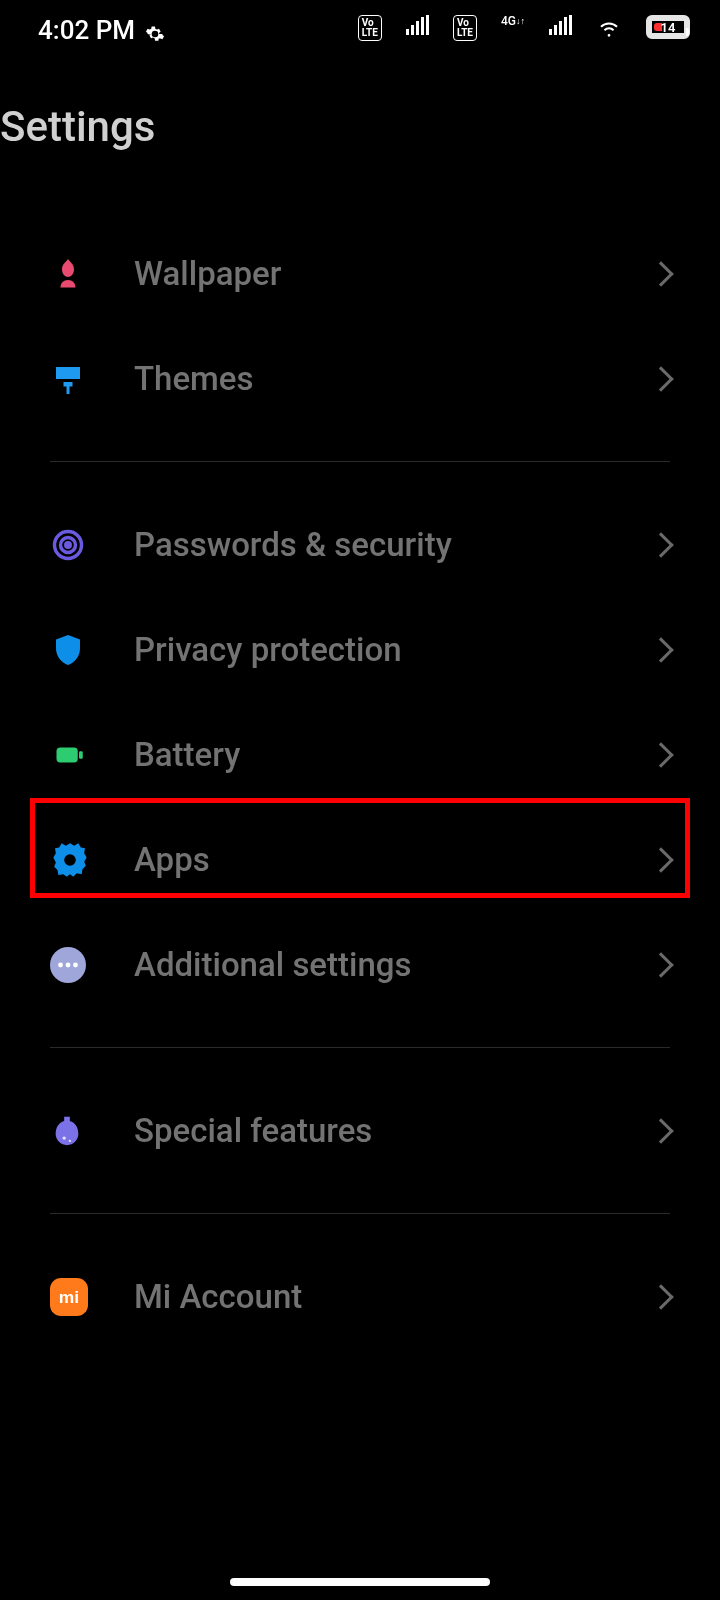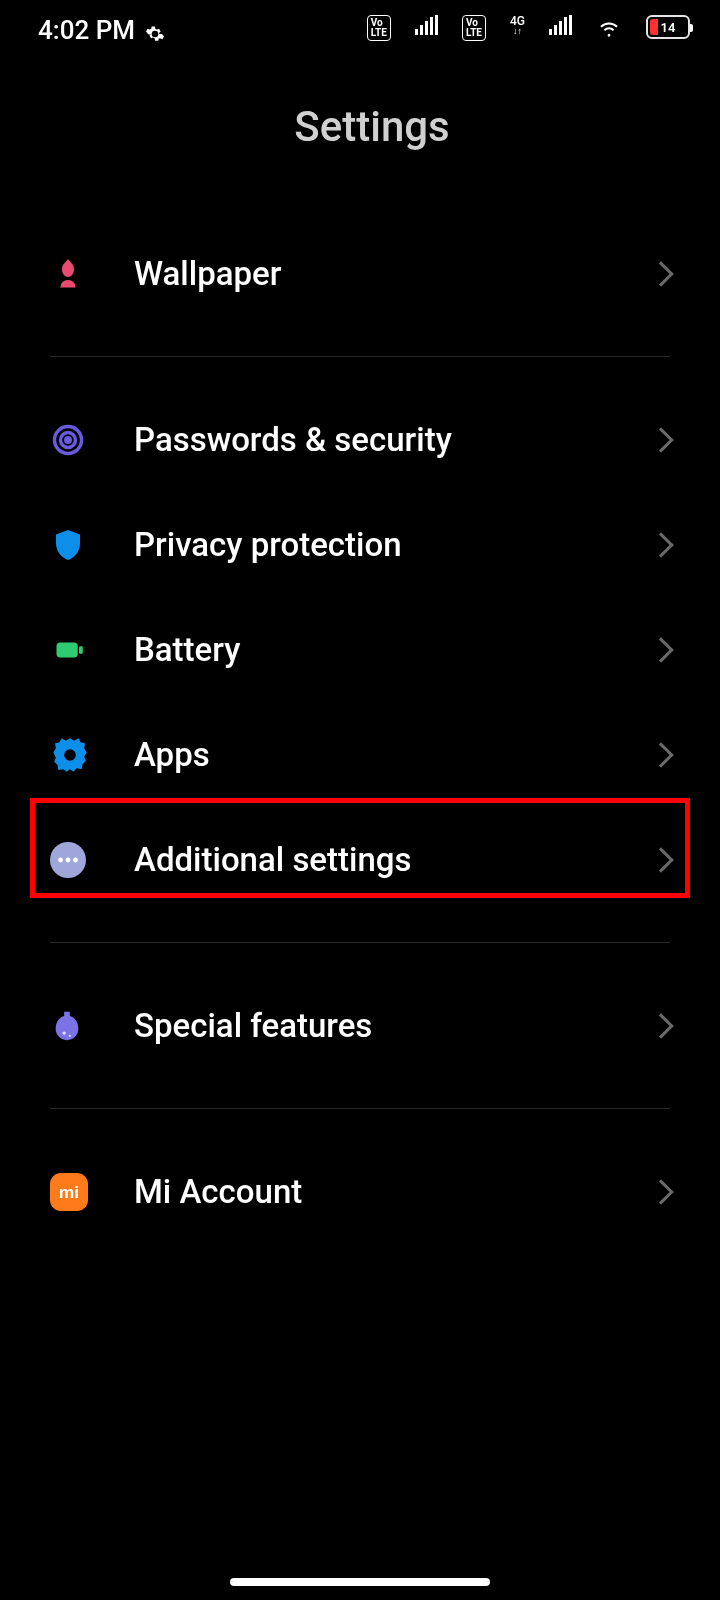--- a/index.html
+++ b/index.html
@@ -64,21 +64,21 @@
   .signal span:nth-child(5){height:20px}
   .fourg {
     font-size: 12px;
     line-height: 1;
     text-align: center;
   }
   .wifi {
     width: 26px; height: 22px;
   }
   .battery {
-    border: 2px solid #e5e5e5;
+    border: 6px solid #e5e5e5;
     border-radius: 6px;
     width: 44px;
     height: 24px;
     position: relative;
     display: flex;
     align-items: center;
     justify-content: center;
     font-size: 13px;
     font-weight: 600;
   }
@@ -95,27 +95,26 @@
   .battery-fill {
     position:absolute;
     left:2px; top:2px; bottom:2px;
     width:8px;
     background:#ff3030;
     border-radius:3px 0 0 3px;
   }
   .battery-text { position: relative; z-index:1; }
 
   .page-title {
-    text-align: center;
+    text-align: left;
     font-size: 42px;
     font-weight: 500;
     color: #d0d0d0;
     margin-top: 42px;
     margin-bottom: 70px;
-    padding-left: 24px;
   }
 
   .list {
     padding: 0;
   }
   .item {
     display: flex;
     align-items: center;
     padding: 0 50px 0 50px;
     min-height: 105px;
@@ -124,21 +123,21 @@
   .item-icon {
     width: 40px;
     height: 40px;
     flex-shrink: 0;
     display:flex;
     align-items:center;
   }
   .item-label {
     font-size: 33px;
     font-weight: 500;
-    color: #ffffff;
+    color: #737373;
     margin-left: 44px;
     flex: 1;
     line-height: 1.25;
   }
   .chevron {
     width: 18px;
     height: 18px;
     border-top: 3px solid #6a6a6a;
     border-right: 3px solid #6a6a6a;
     transform: rotate(45deg);
@@ -187,21 +186,21 @@
   <div class="status-right">
     <span class="volte-badge">Vo<br>LTE</span>
     <span class="signal">
         <span></span>
         <span></span>
         <span></span>
         <span></span>
         <span></span>
       </span>
     <span class="volte-badge">Vo<br>LTE</span>
-    <span style="display:flex;flex-direction:column;align-items:center;line-height:1">
+    <span style="display:flex;flex-direction:row;align-items:center;line-height:1">
       <span class="fourg">4G</span>
       <span style="font-size:9px">↓↑</span>
     </span>
     <span class="signal">
         <span></span>
         <span></span>
         <span></span>
         <span></span>
         <span></span>
       </span>
@@ -224,20 +223,29 @@
   <div class="item">
     <span class="item-icon">
       <svg viewBox="0 0 24 24" width="36" height="36" fill="#e94a6f">
           <path d="M12 2c-1 2-4 3-4 7 0 3 2 5 4 5s4-2 4-5c0-4-3-5-4-7zm0 14c-3 0-5 2-5 5h10c0-3-2-5-5-5z"></path>
         </svg>
     </span>
     <span class="item-label">Wallpaper</span>
     <span class="chevron"></span>
   </div>
 
+  <div class="item">
+    <span class="item-icon">
+      <svg viewBox="0 0 24 24" width="36" height="36" fill="#1e9af0">
+          <path d="M4 4h16v8H4zM9 14h6v3h-2v5h-2v-5H9z"></path>
+        </svg>
+    </span>
+    <span class="item-label">Themes</span>
+    <span class="chevron"></span>
+  </div>
 
   <div class="divider"></div>
 
   <div class="item">
     <span class="item-icon">
       <svg viewBox="0 0 24 24" width="36" height="36" fill="none" stroke="#6a5ae0" stroke-width="2.3">
           <circle cx="12" cy="12" r="9"></circle>
           <circle cx="12" cy="12" r="5"></circle>
           <circle cx="12" cy="12" r="1.5" fill="#6a5ae0"></circle>
         </svg>

